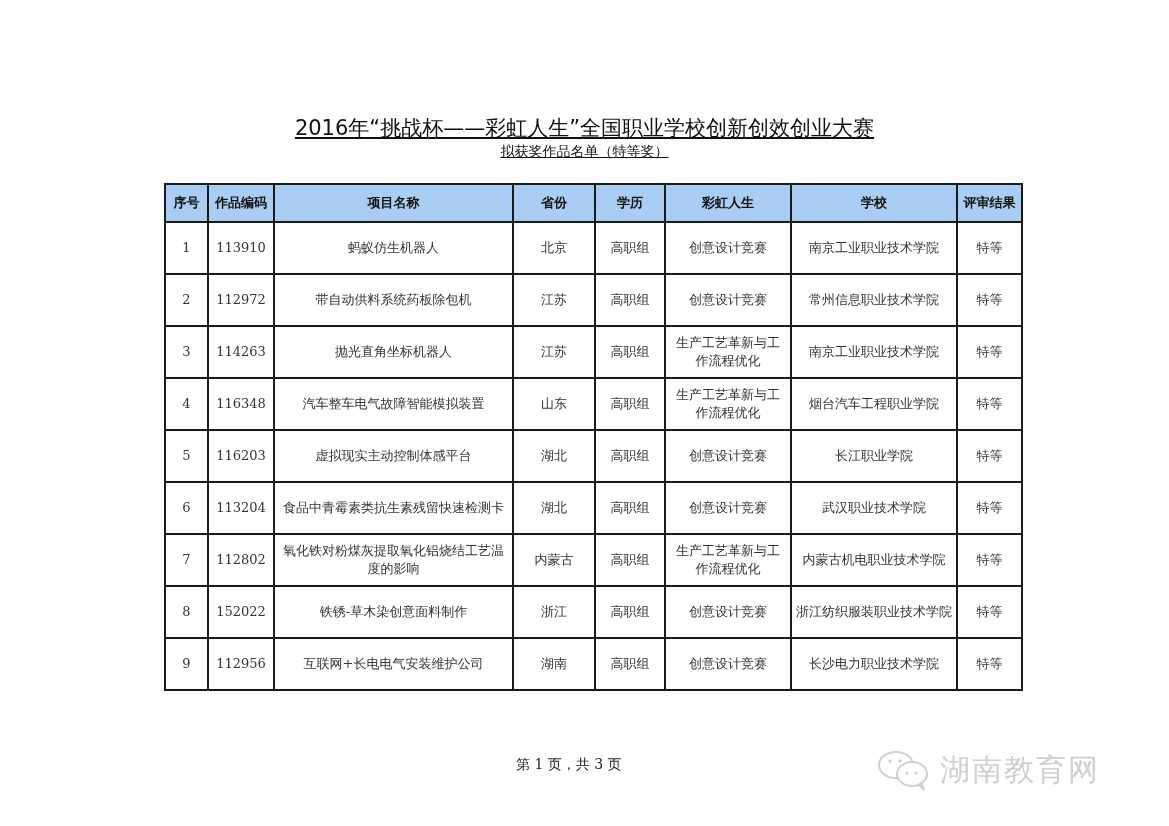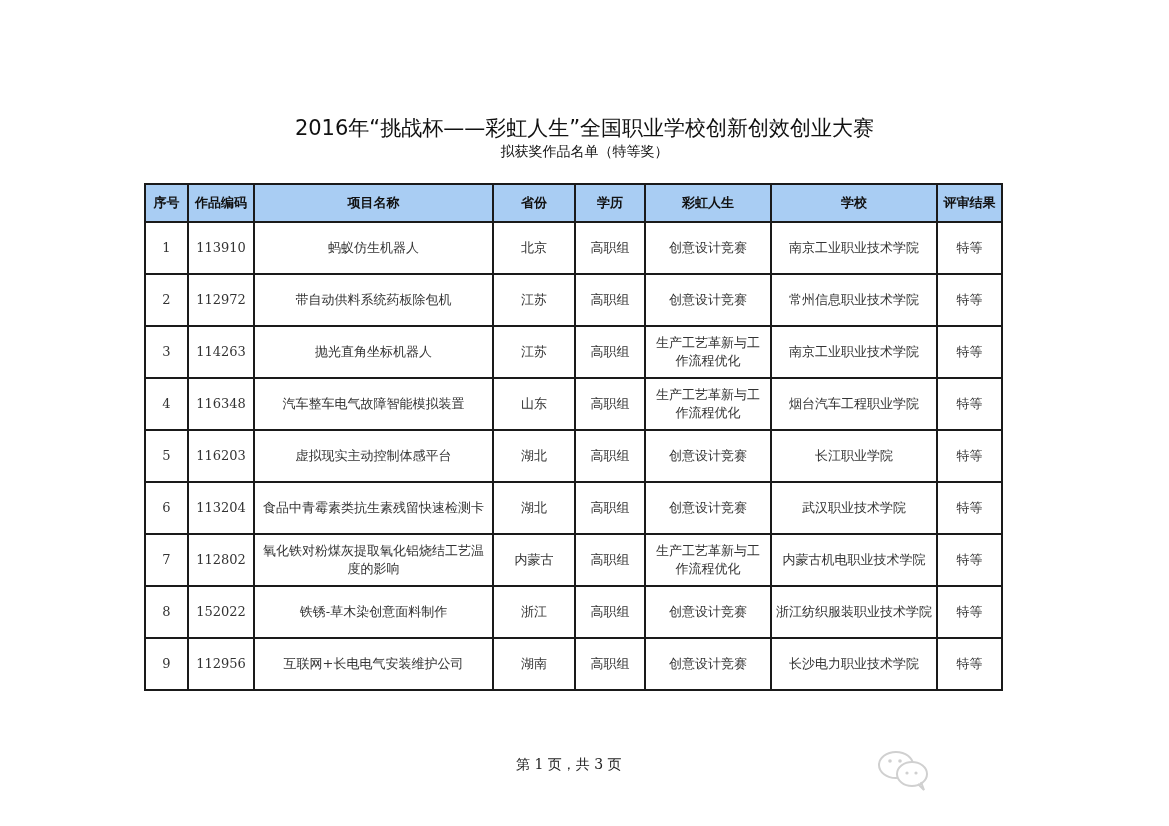--- a/index.html
+++ b/index.html
@@ -1,22 +1,22 @@
 <!DOCTYPE html>
 <html><head>
 <meta charset="utf-8">
 <style>
   html, body { margin:0; padding:0; background:#ffffff; }
   body { width:1169px; height:826px; position:relative; overflow:hidden;
          font-family:"DejaVu Serif","Liberation Serif",serif; color:#222; }
   .title { position:absolute; left:0; width:1169px; text-align:center;
-           font-family:"DejaVu Sans","Liberation Sans",sans-serif; color:#111; }
+           font-family:"DejaVu Sans","Liberation Sans",sans-serif; color:#111;text-decoration:underline; }
   .title1 { top:114px; font-size:21px; }
   .title2 { top:143px; font-size:14px; }
-  table.grid { position:absolute; left:144px; top:183px; border-collapse:collapse;
+  table.grid { position:absolute; left:164px; top:183px; border-collapse:collapse;
                table-layout:fixed; }
   table.grid th, table.grid td { border:2px solid #1a1a1a; text-align:center;
                vertical-align:middle; padding:0 4px; overflow:hidden; }
   table.grid th { background:#a9cdf3; height:36px; font-weight:bold; font-size:13px;
                font-family:"DejaVu Sans","Liberation Sans",sans-serif; color:#111; }
   table.grid td { height:50px; font-size:13px; line-height:18px; color:#333; }
   .footer { position:absolute; top:756px; left:516px; font-size:14px; color:#222;text-align:center; }
   .watermark { position:absolute; left:876px; top:748px; display:flex; align-items:center;
                color:#cfcfcf; font-family:"DejaVu Sans","Liberation Sans",sans-serif;
                font-size:30px; letter-spacing:2px; }
@@ -150,13 +150,14 @@
 <div class="watermark">
   <svg class="wm-icon" viewBox="0 0 58 44">
     <ellipse cx="20" cy="17" rx="17" ry="13" fill="none" stroke="#d0d0d0" stroke-width="2"></ellipse>
     <ellipse cx="36" cy="26" rx="15" ry="12" fill="#fff" stroke="#d0d0d0" stroke-width="2"></ellipse>
     <circle cx="14" cy="13" r="1.8" fill="#d0d0d0"></circle>
     <circle cx="24" cy="13" r="1.8" fill="#d0d0d0"></circle>
     <circle cx="31" cy="25" r="1.6" fill="#d0d0d0"></circle>
     <circle cx="40" cy="25" r="1.6" fill="#d0d0d0"></circle>
     <path d="M42 36 L48 42 L45 34" fill="none" stroke="#d0d0d0" stroke-width="2"></path>
   </svg>
+  <span>湖南教育网</span>
 </div>
 
 </body></html>

